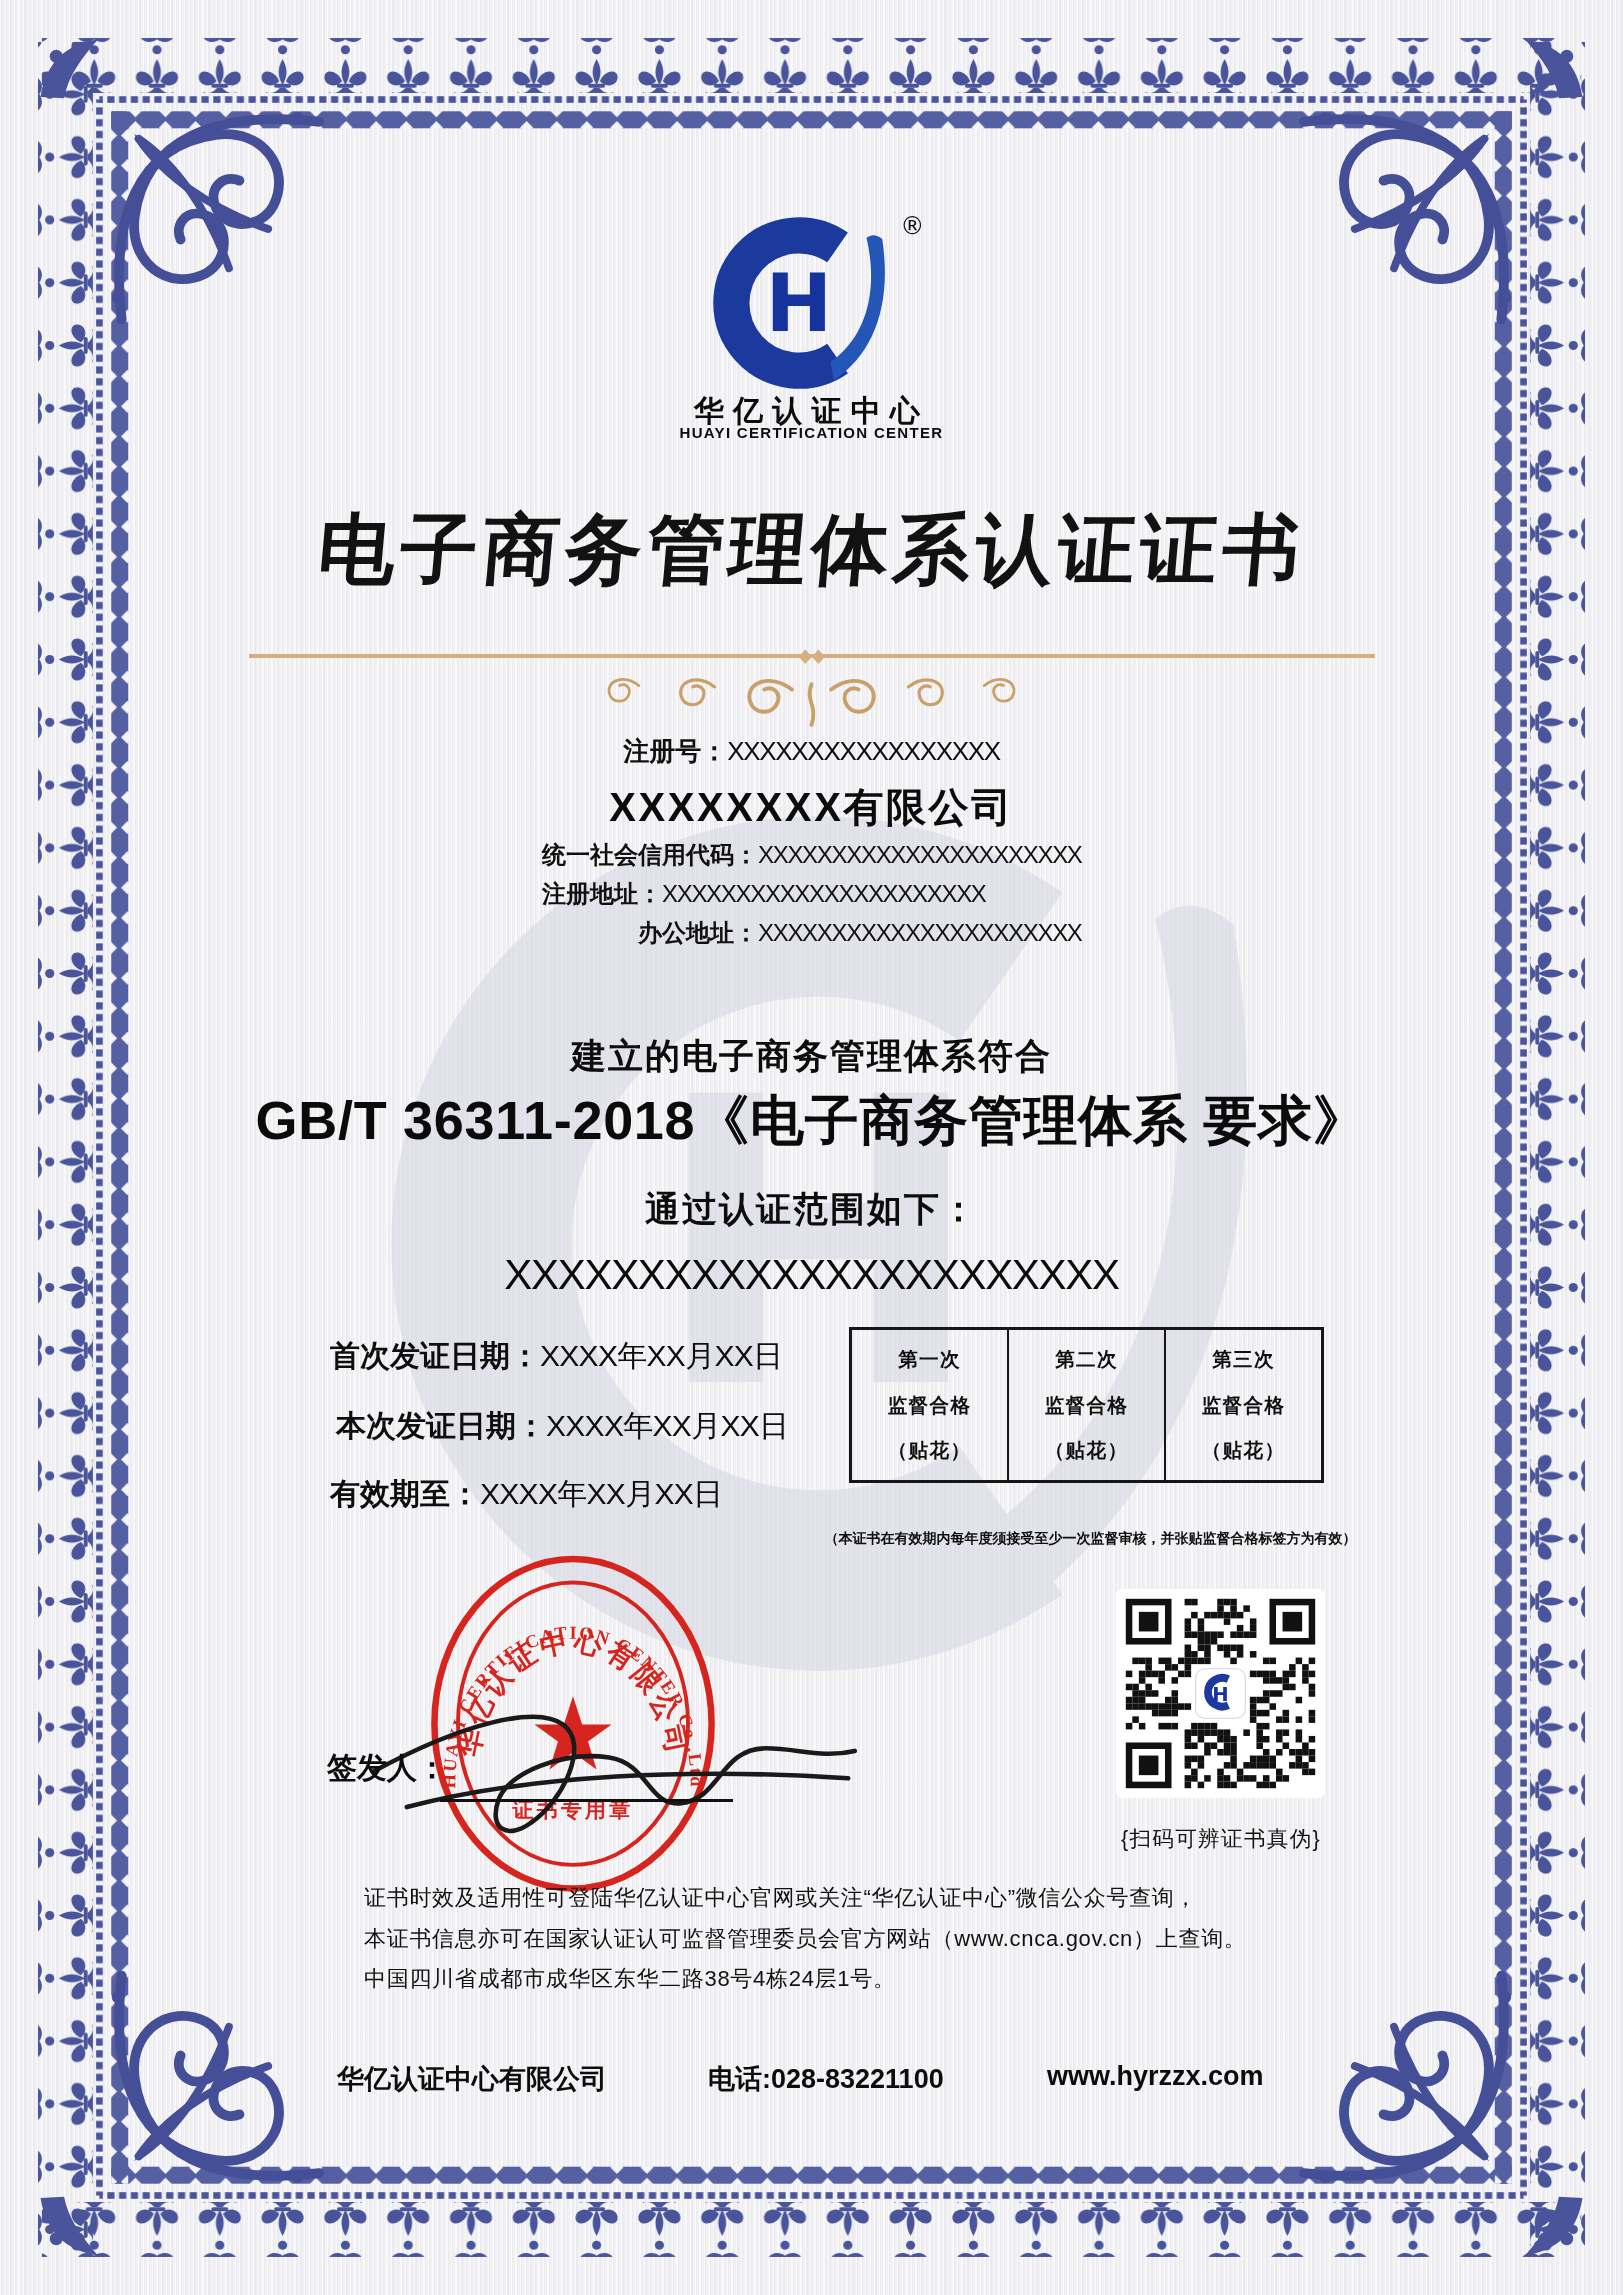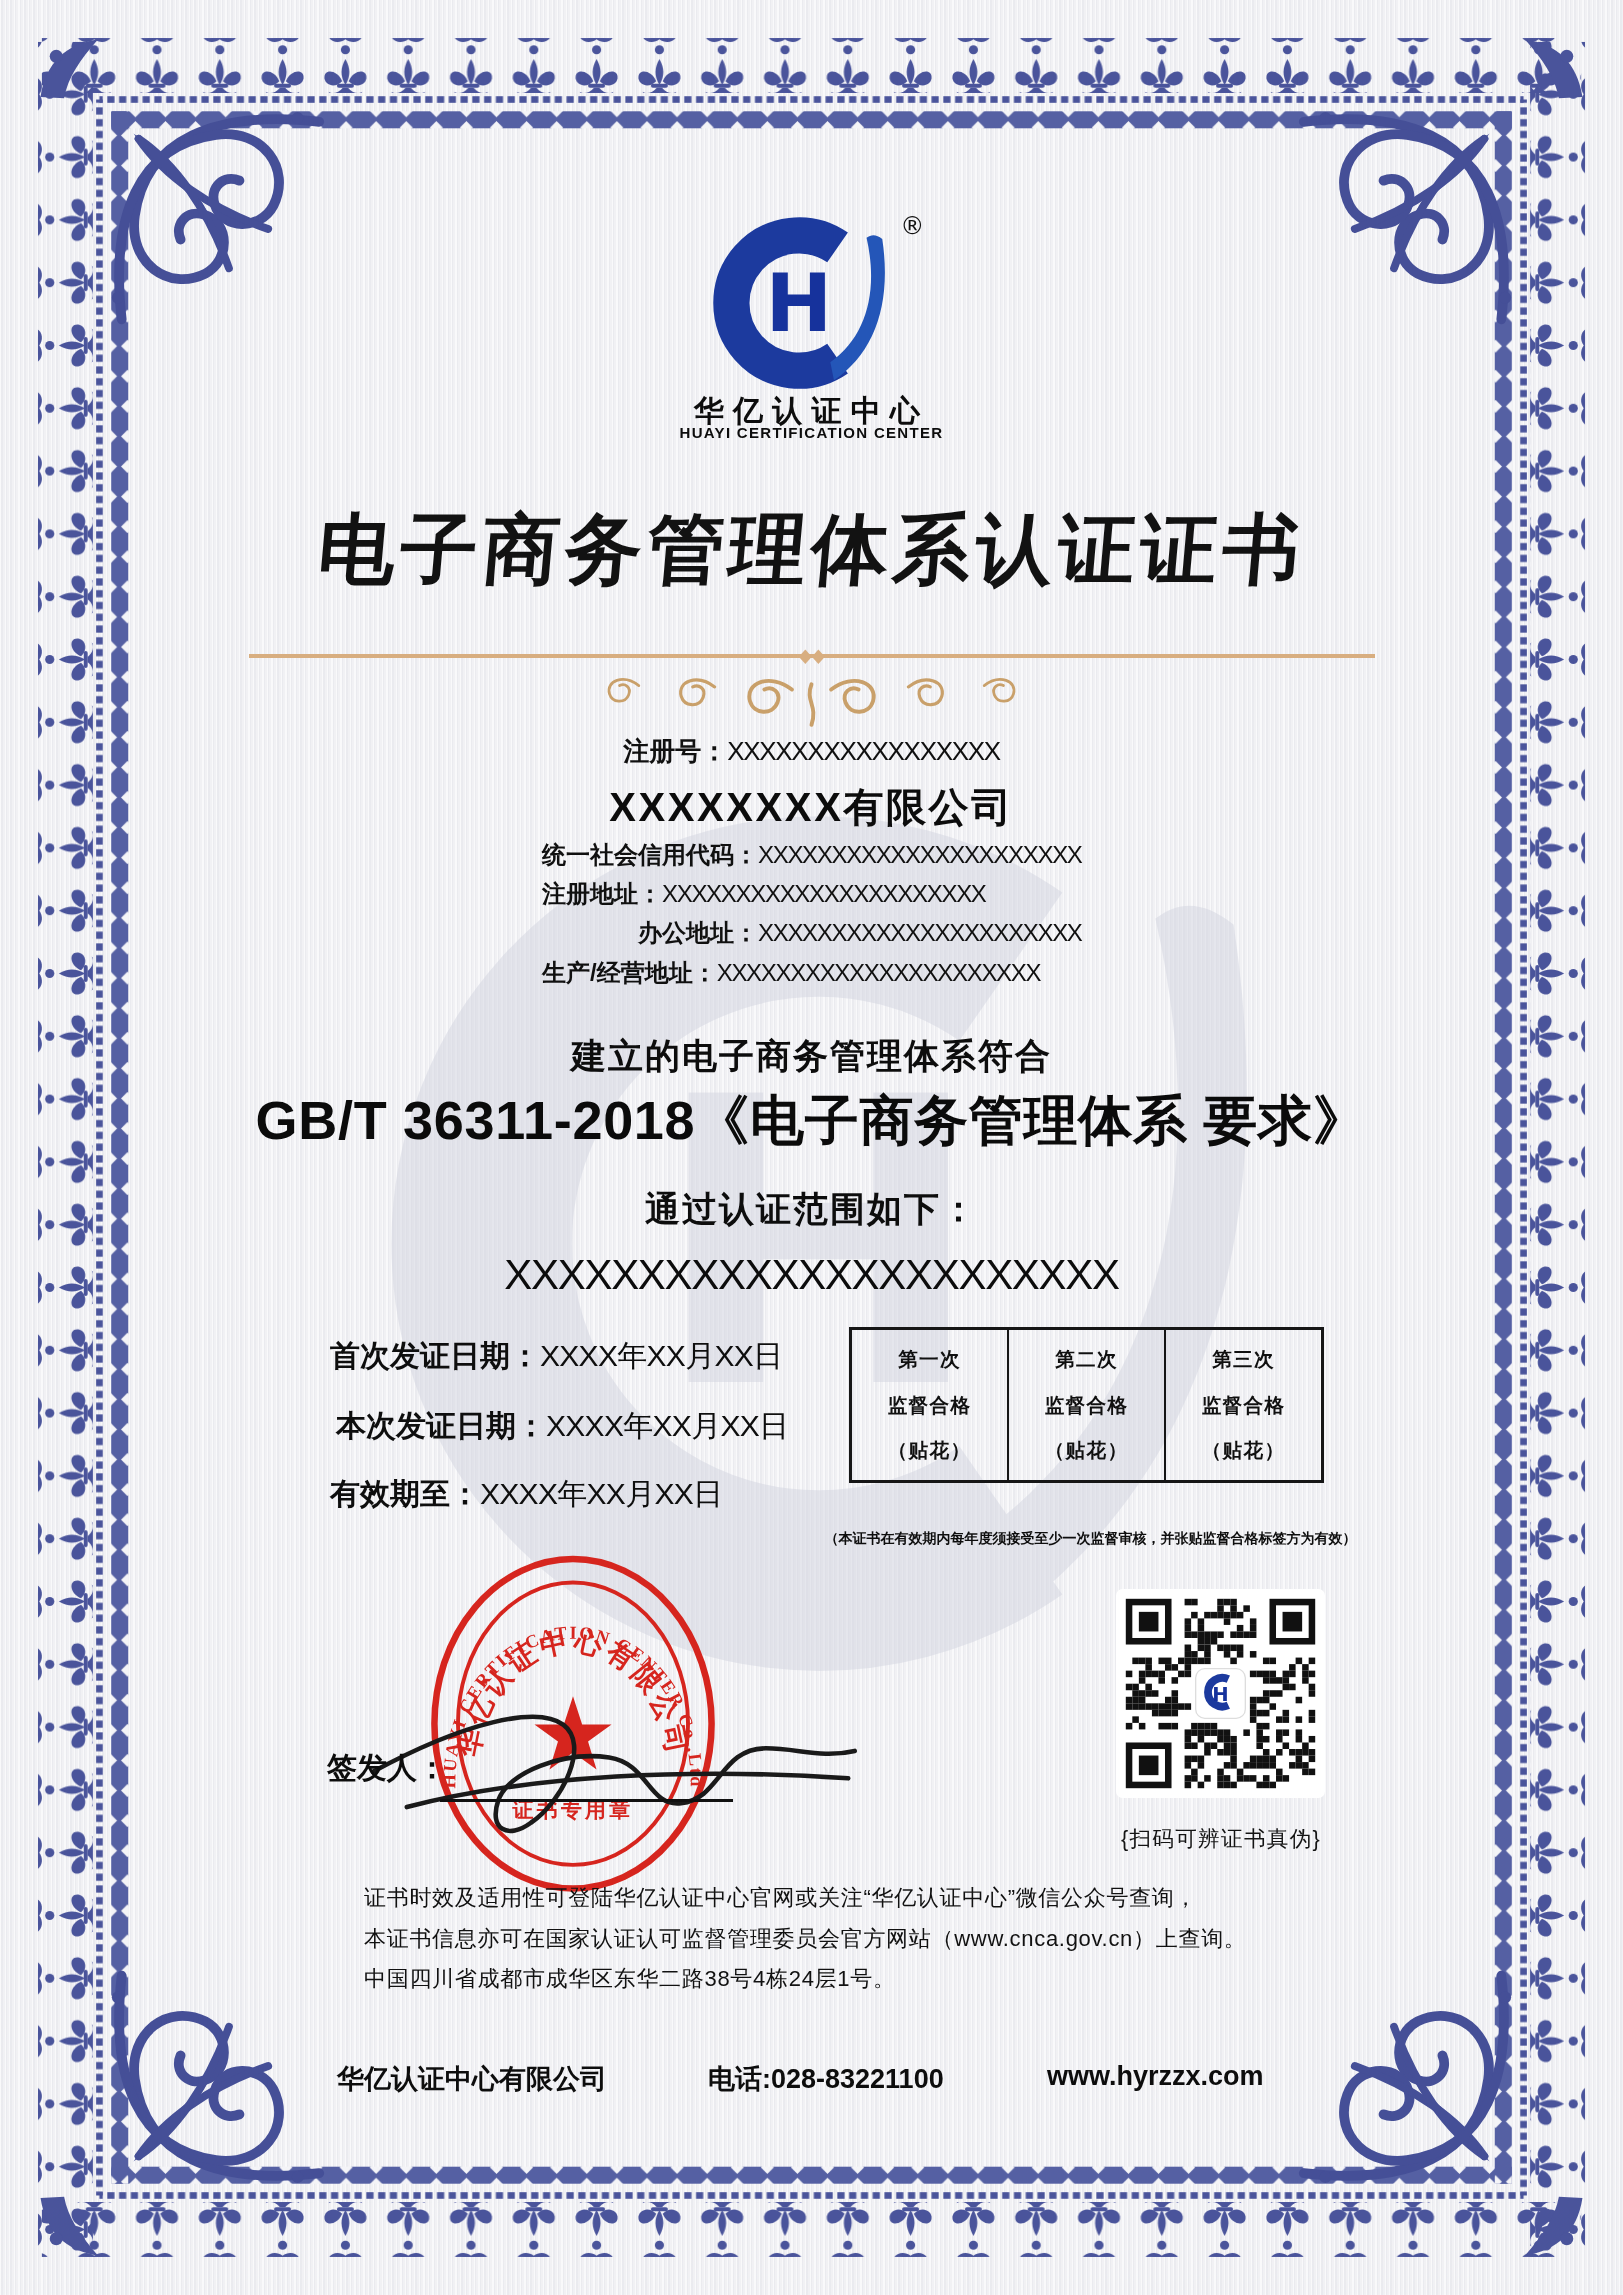--- a/index.html
+++ b/index.html
@@ -152,21 +152,20 @@
 
   <div class="abs center regline" style="top:734px;">
     <span class="lab">注册号：</span><span class="val">XXXXXXXXXXXXXXXXX</span>
   </div>
   <div class="abs center company" style="top:780px;">XXXXXXXX有限公司</div>
 
   <div class="abs" style="left:542px;top:839px;">
     <div class="infoline" style="margin-bottom:7.2px;"><span class="lab">统一社会信用代码：</span><span class="val">XXXXXXXXXXXXXXXXXXXXXX</span></div>
     <div class="infoline" style="margin-bottom:7.2px;"><span class="lab">注册地址：</span><span class="val">XXXXXXXXXXXXXXXXXXXXXX</span></div>
     <div class="infoline" style="margin-bottom:7.2px;text-align:right;"><span class="lab">办公地址：</span><span class="val">XXXXXXXXXXXXXXXXXXXXXX</span></div>
-    <div class="infoline"><span class="lab">生产/经营地址：</span><span class="val">XXXXXXXXXXXXXXXXXXXXXX</span></div>
   </div>
 
   <div class="abs center stmt1" style="top:1033px;">建立的电子商务管理体系符合</div>
   <div class="abs center stmt2" style="top:1085px;">GB/T 36311-2018《电子商务管理体系 要求》</div>
   <div class="abs center stmt1" style="top:1186px;">通过认证范围如下：</div>
   <div class="abs center scopeX" style="top:1251px;">XXXXXXXXXXXXXXXXXXXXXXX</div>
 
   <div class="abs dateline" style="left:330px;top:1336px;"><span class="lab">首次发证日期：</span><span class="val">XXXX年XX月XX日</span></div>
   <div class="abs dateline" style="left:336px;top:1406px;"><span class="lab">本次发证日期：</span><span class="val">XXXX年XX月XX日</span></div>
   <div class="abs dateline" style="left:330px;top:1474px;"><span class="lab">有效期至：</span><span class="val">XXXX年XX月XX日</span></div>

